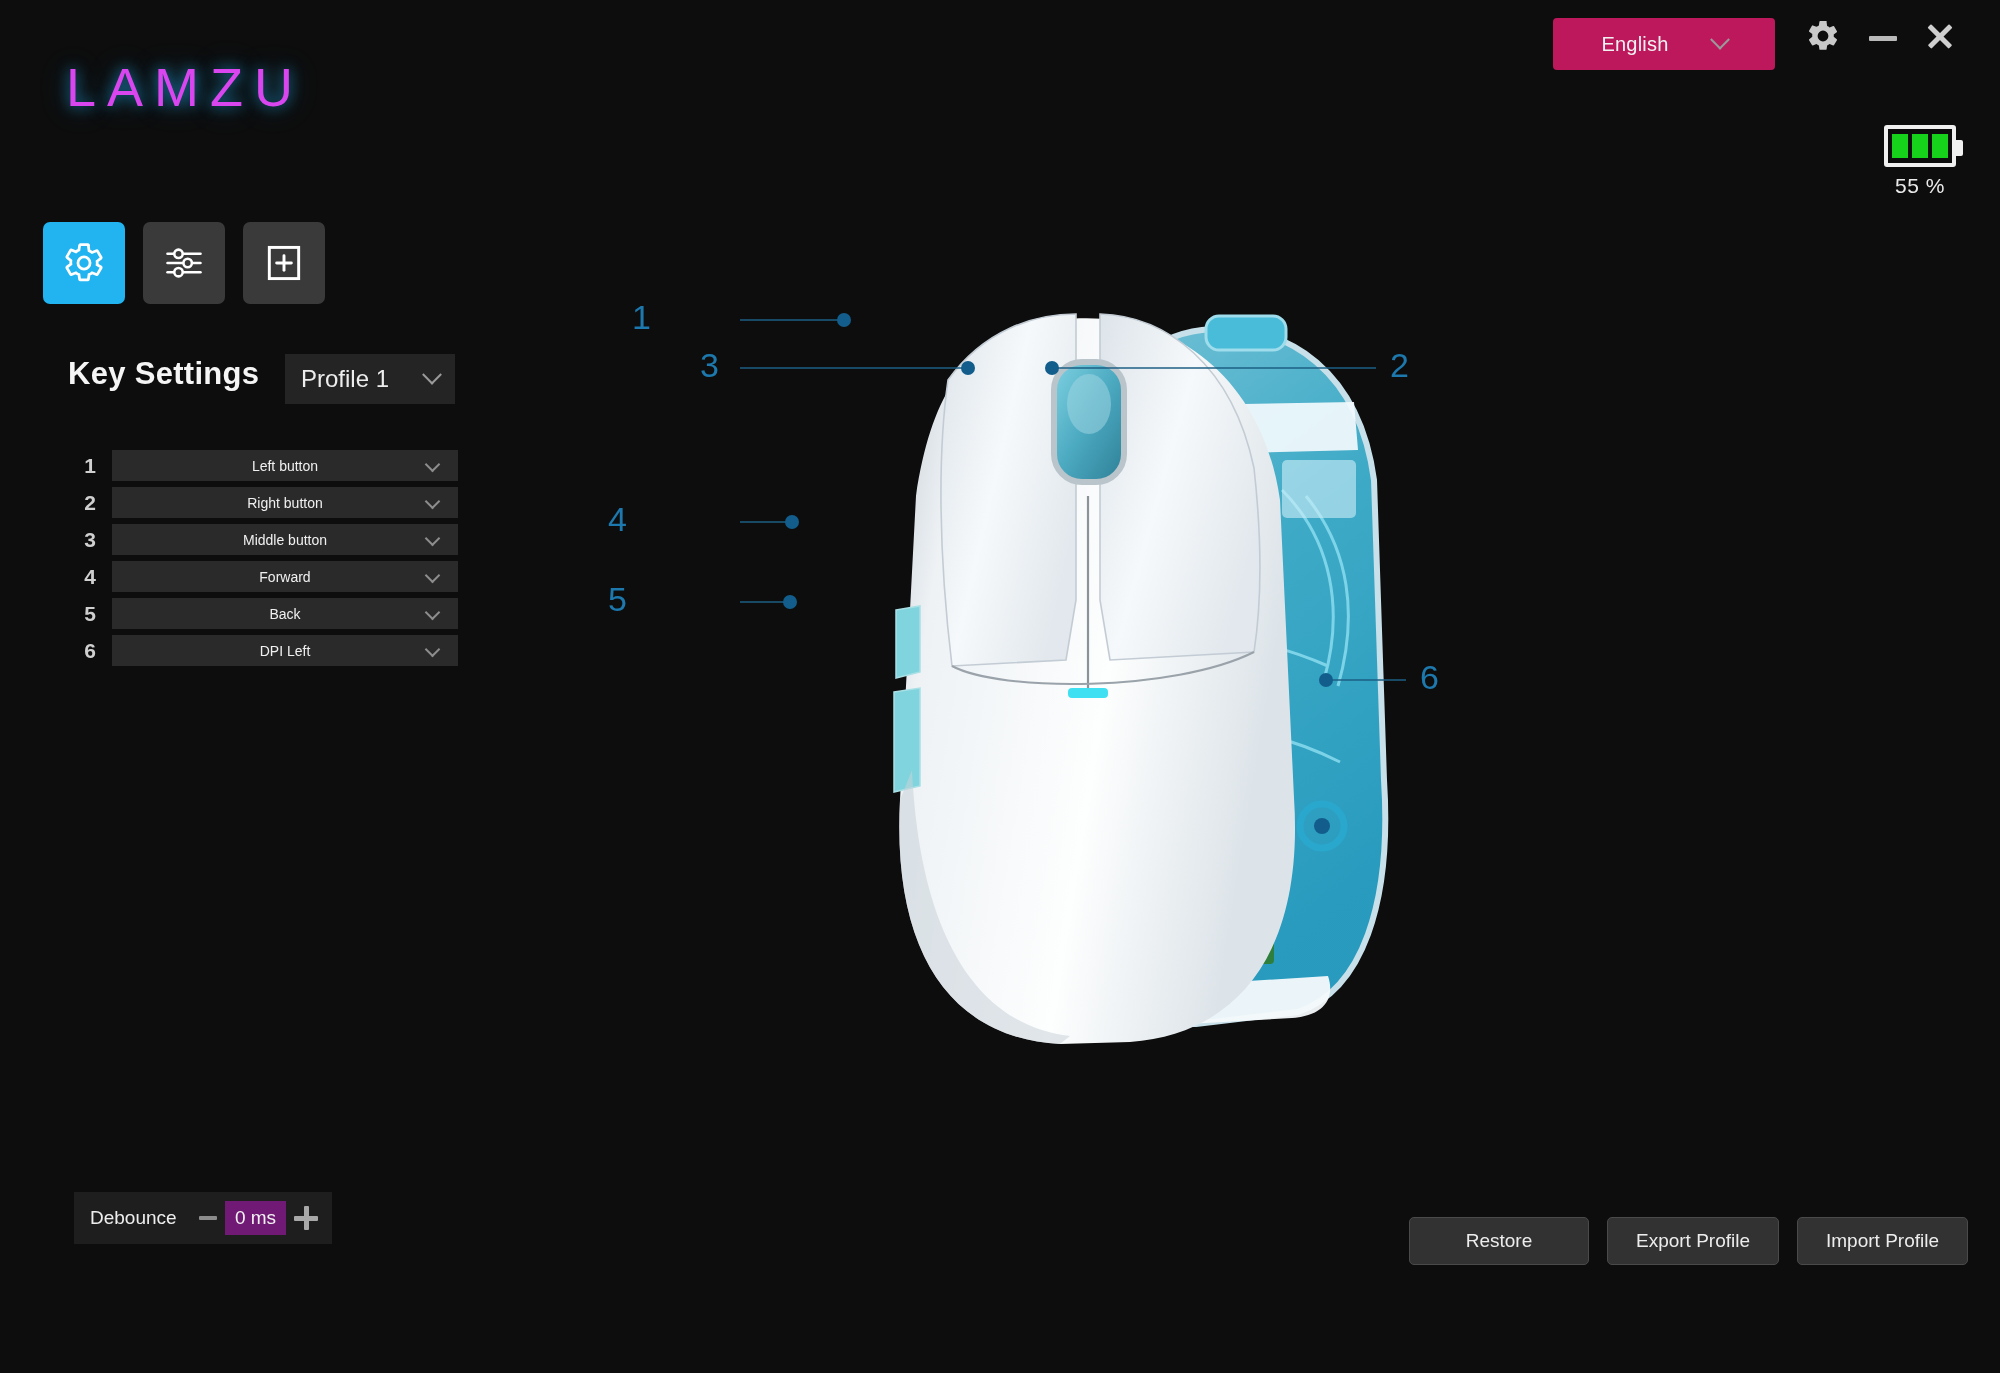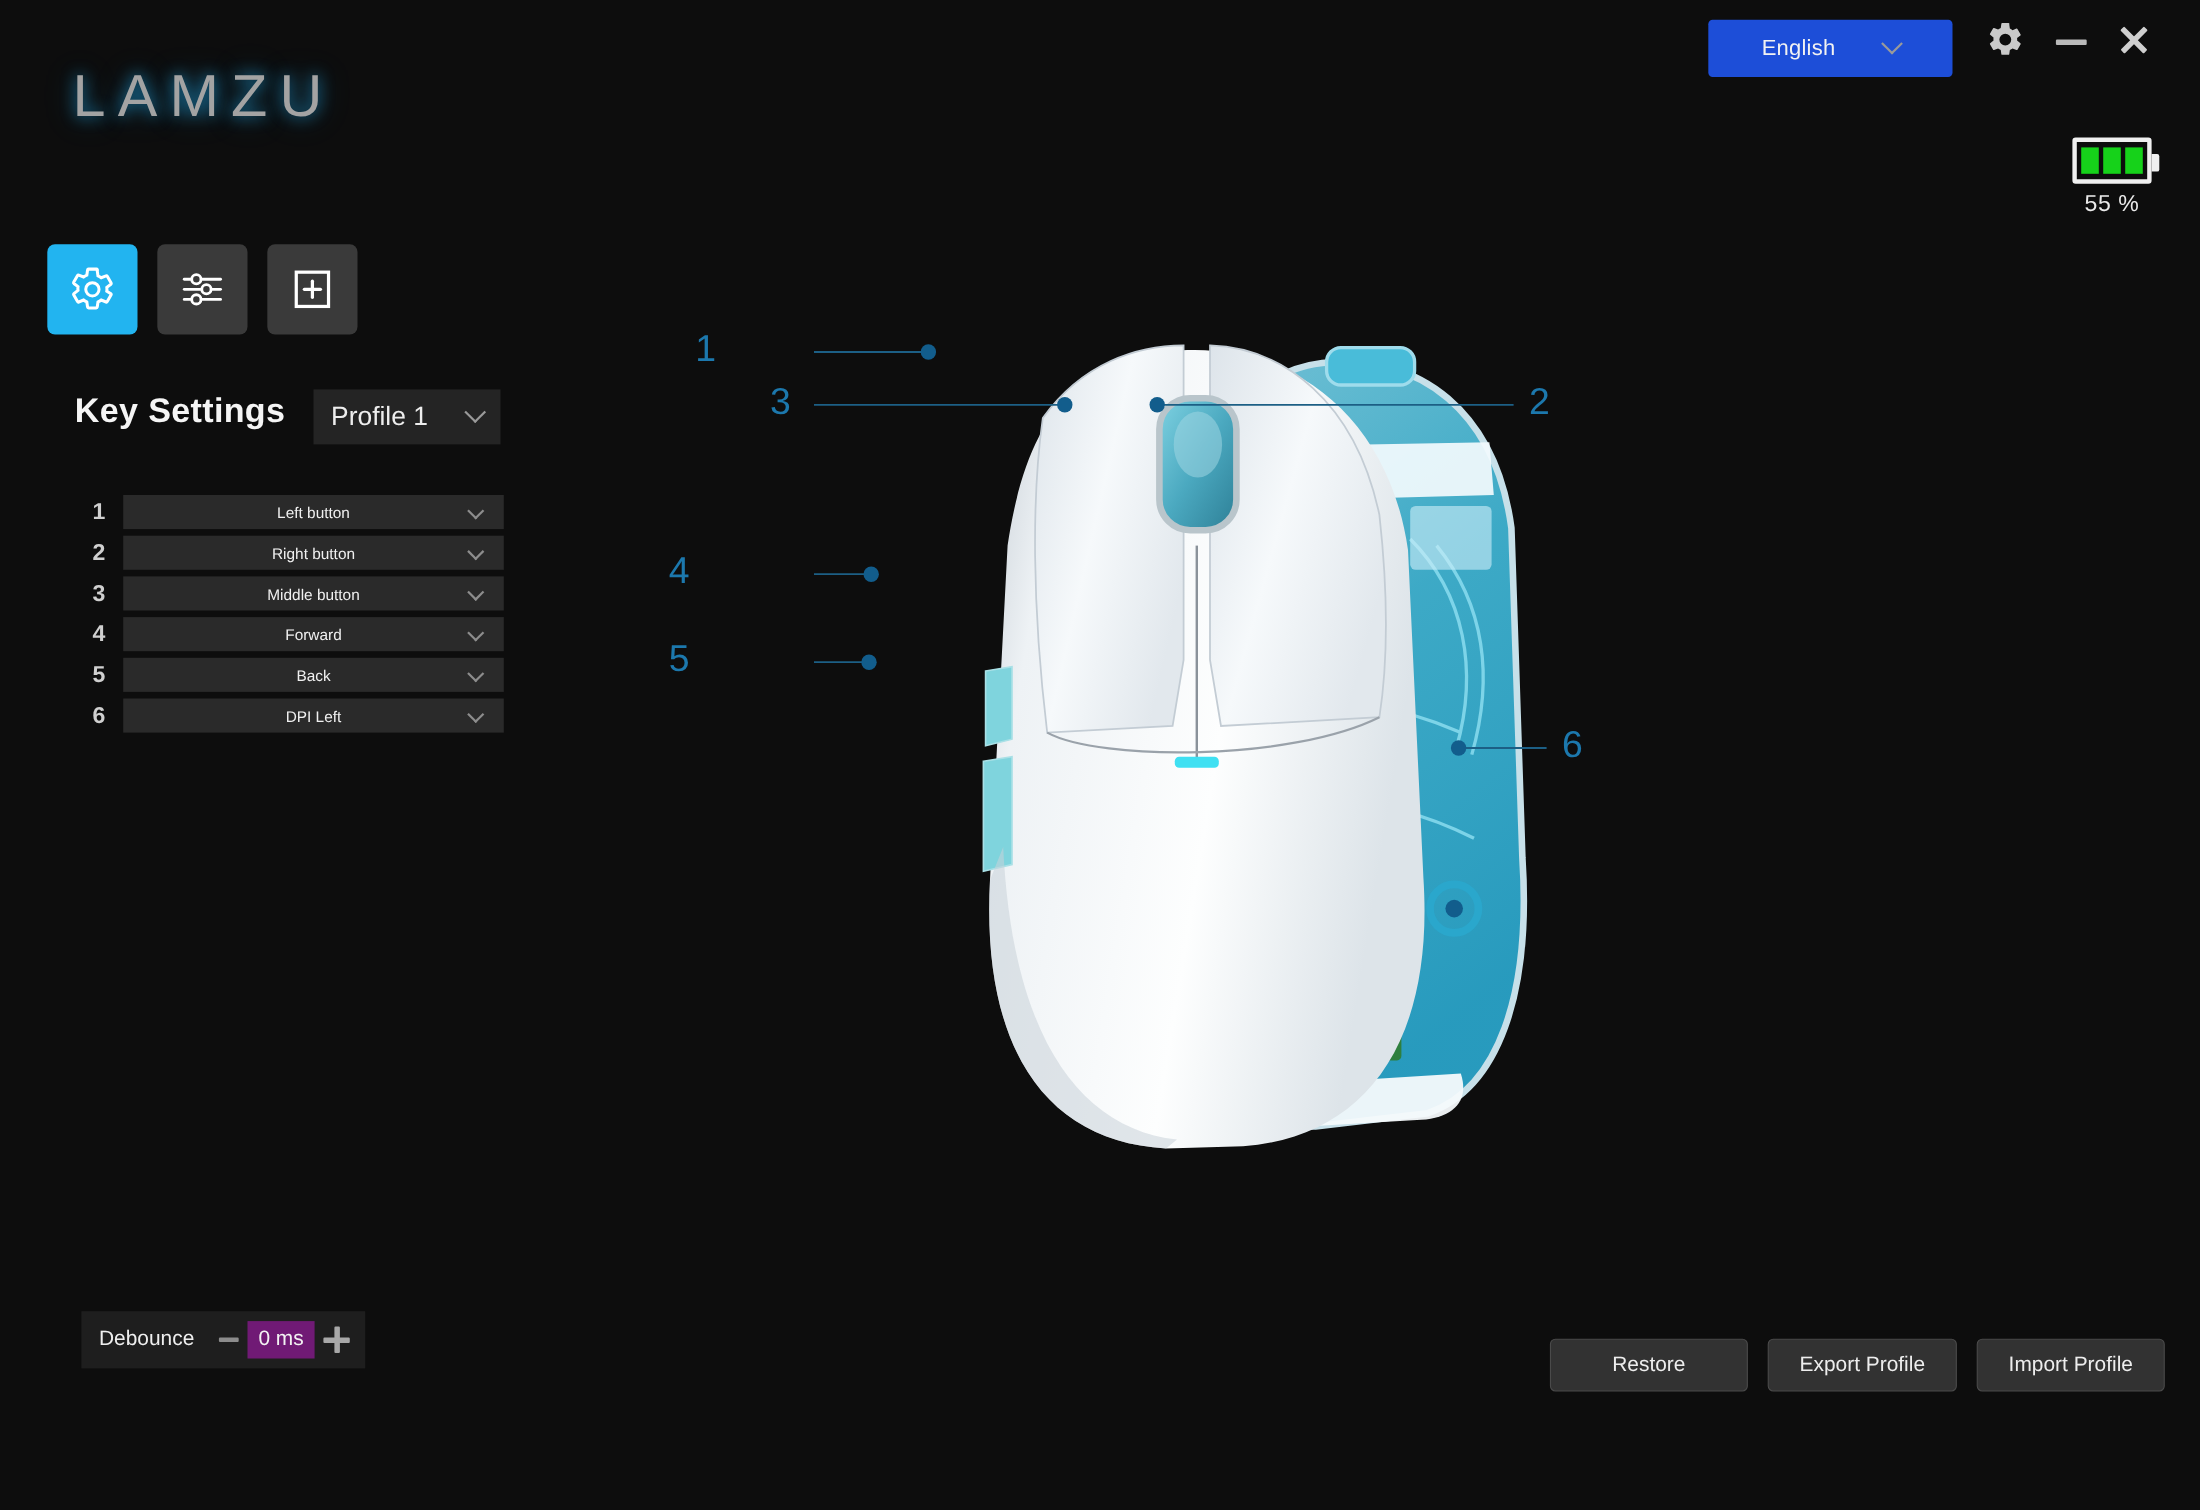--- a/index.html
+++ b/index.html
@@ -20,21 +20,21 @@
     top: 0; left: 0; right: 0;
     height: 90px;
   }
 
   .lang-select {
     position: absolute;
     left: 1553px;
     top: 18px;
     width: 222px;
     height: 52px;
-    background: #1d4ed8;
+    background: #be185d;
     border-radius: 4px;
     display: flex;
     align-items: center;
     justify-content: center;
     gap: 44px;
     cursor: pointer;
   }
   .lang-select .lang-label {
     font-size: 20px;
     color: #f2f2f2;
@@ -107,21 +107,21 @@
     color: #eaeaea;
     letter-spacing: .5px;
   }
 
   
   .logo {
     position: absolute;
     left: 66px; top: 56px;
     font-size: 54px;
     letter-spacing: 11px;
-    color: #a3a3a3;
+    color: #d946ef;
     font-weight: 300;
     text-shadow: 0 0 14px rgba(30,167,232,.75), 0 0 28px rgba(30,167,232,.4);
     font-family: "Liberation Sans", sans-serif;
   }
 
   
   .tabs {
     position: absolute;
     left: 43px; top: 222px;
     display: flex;

